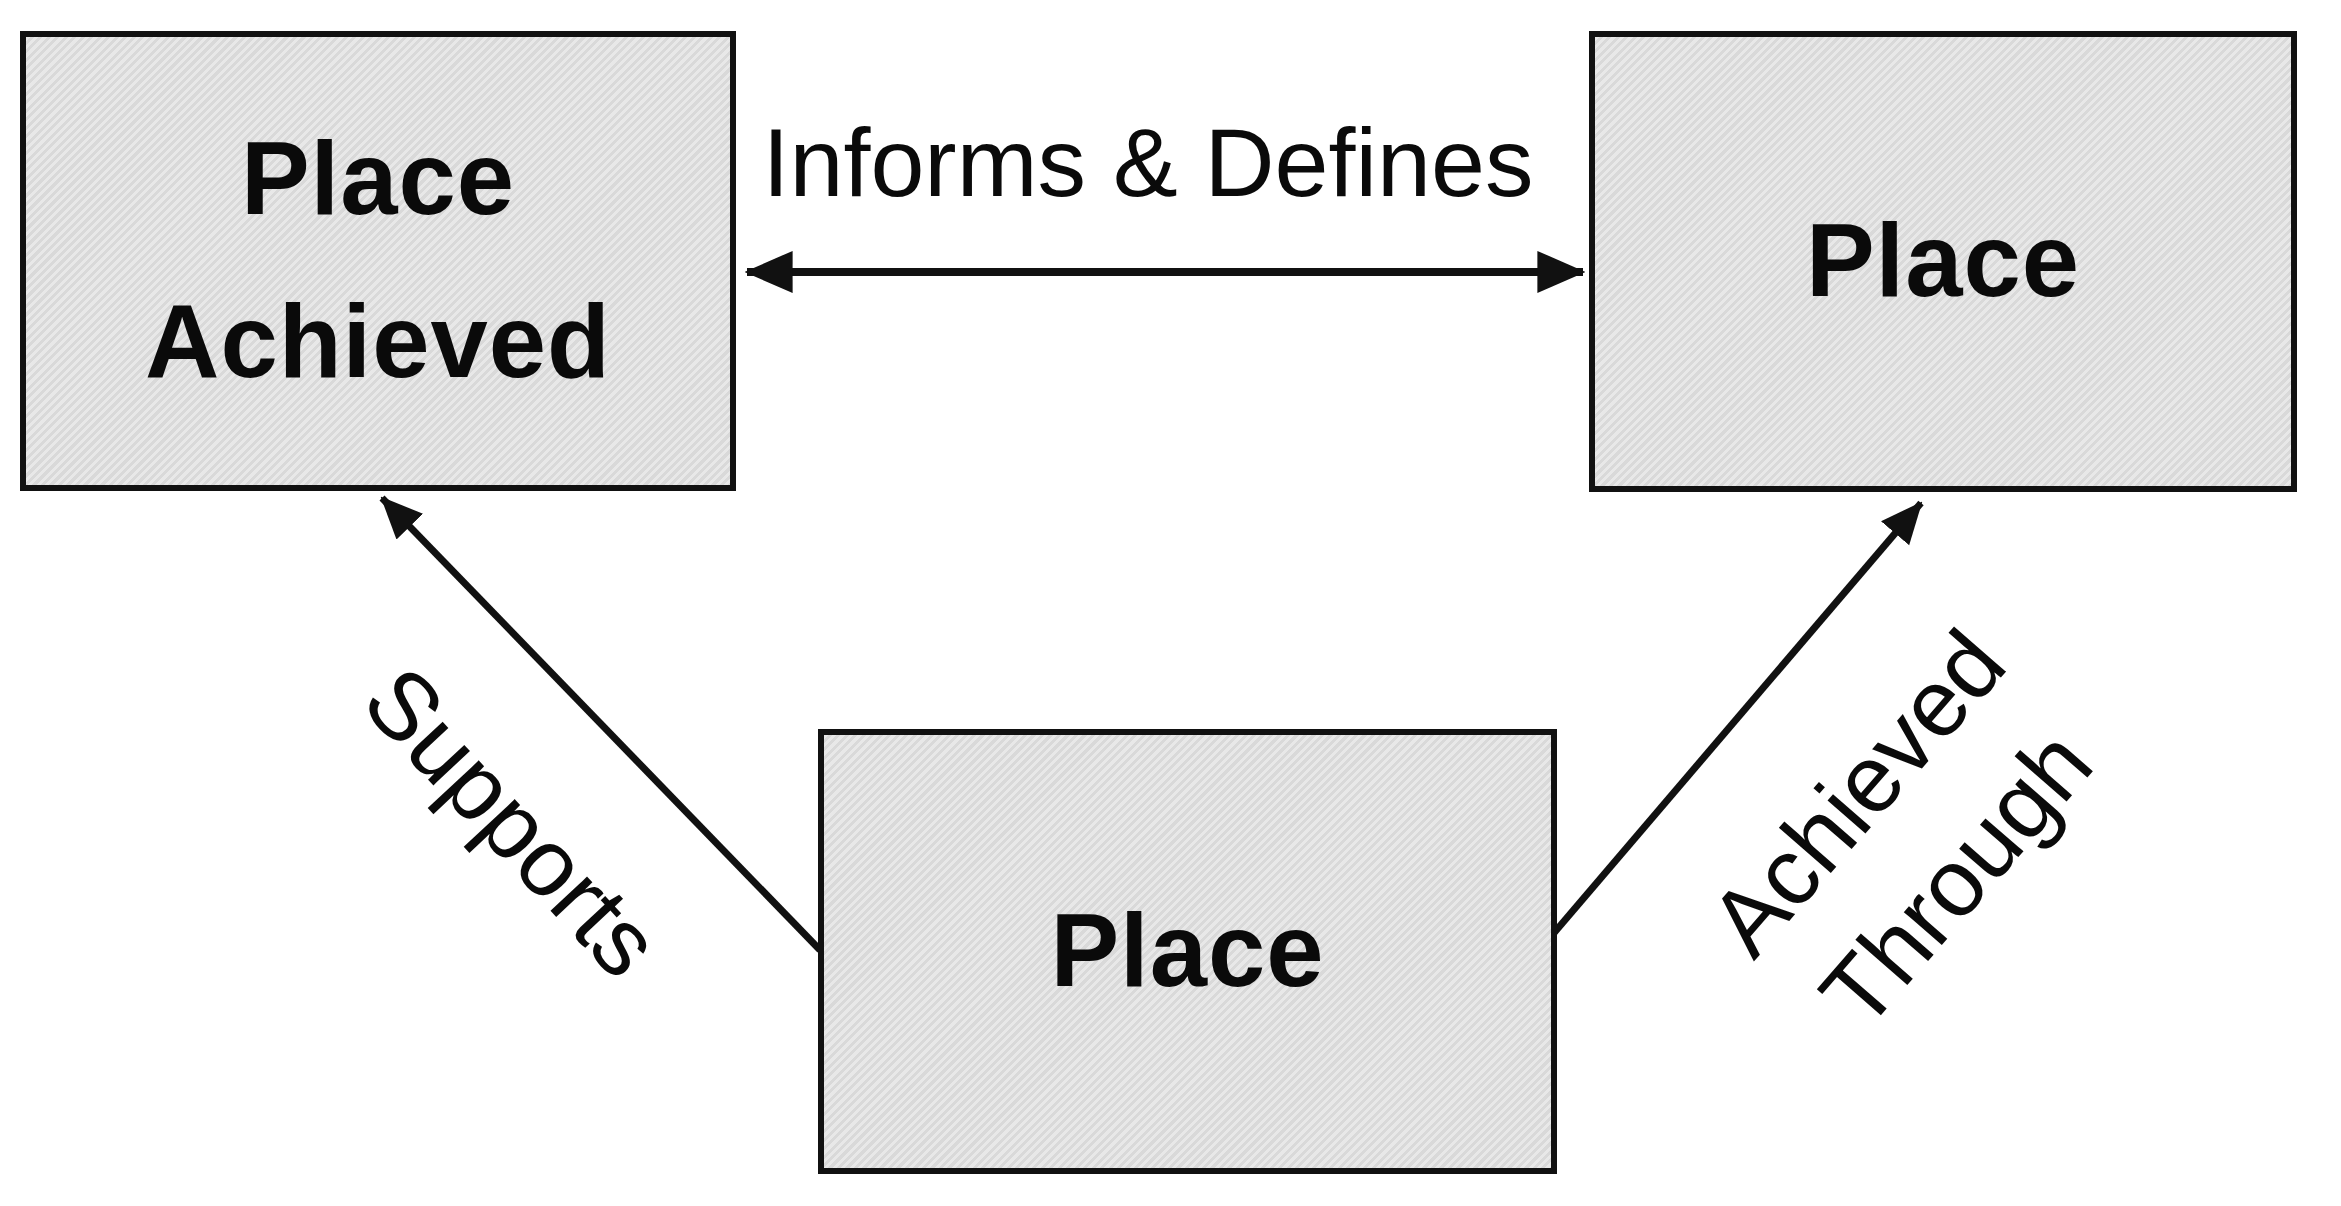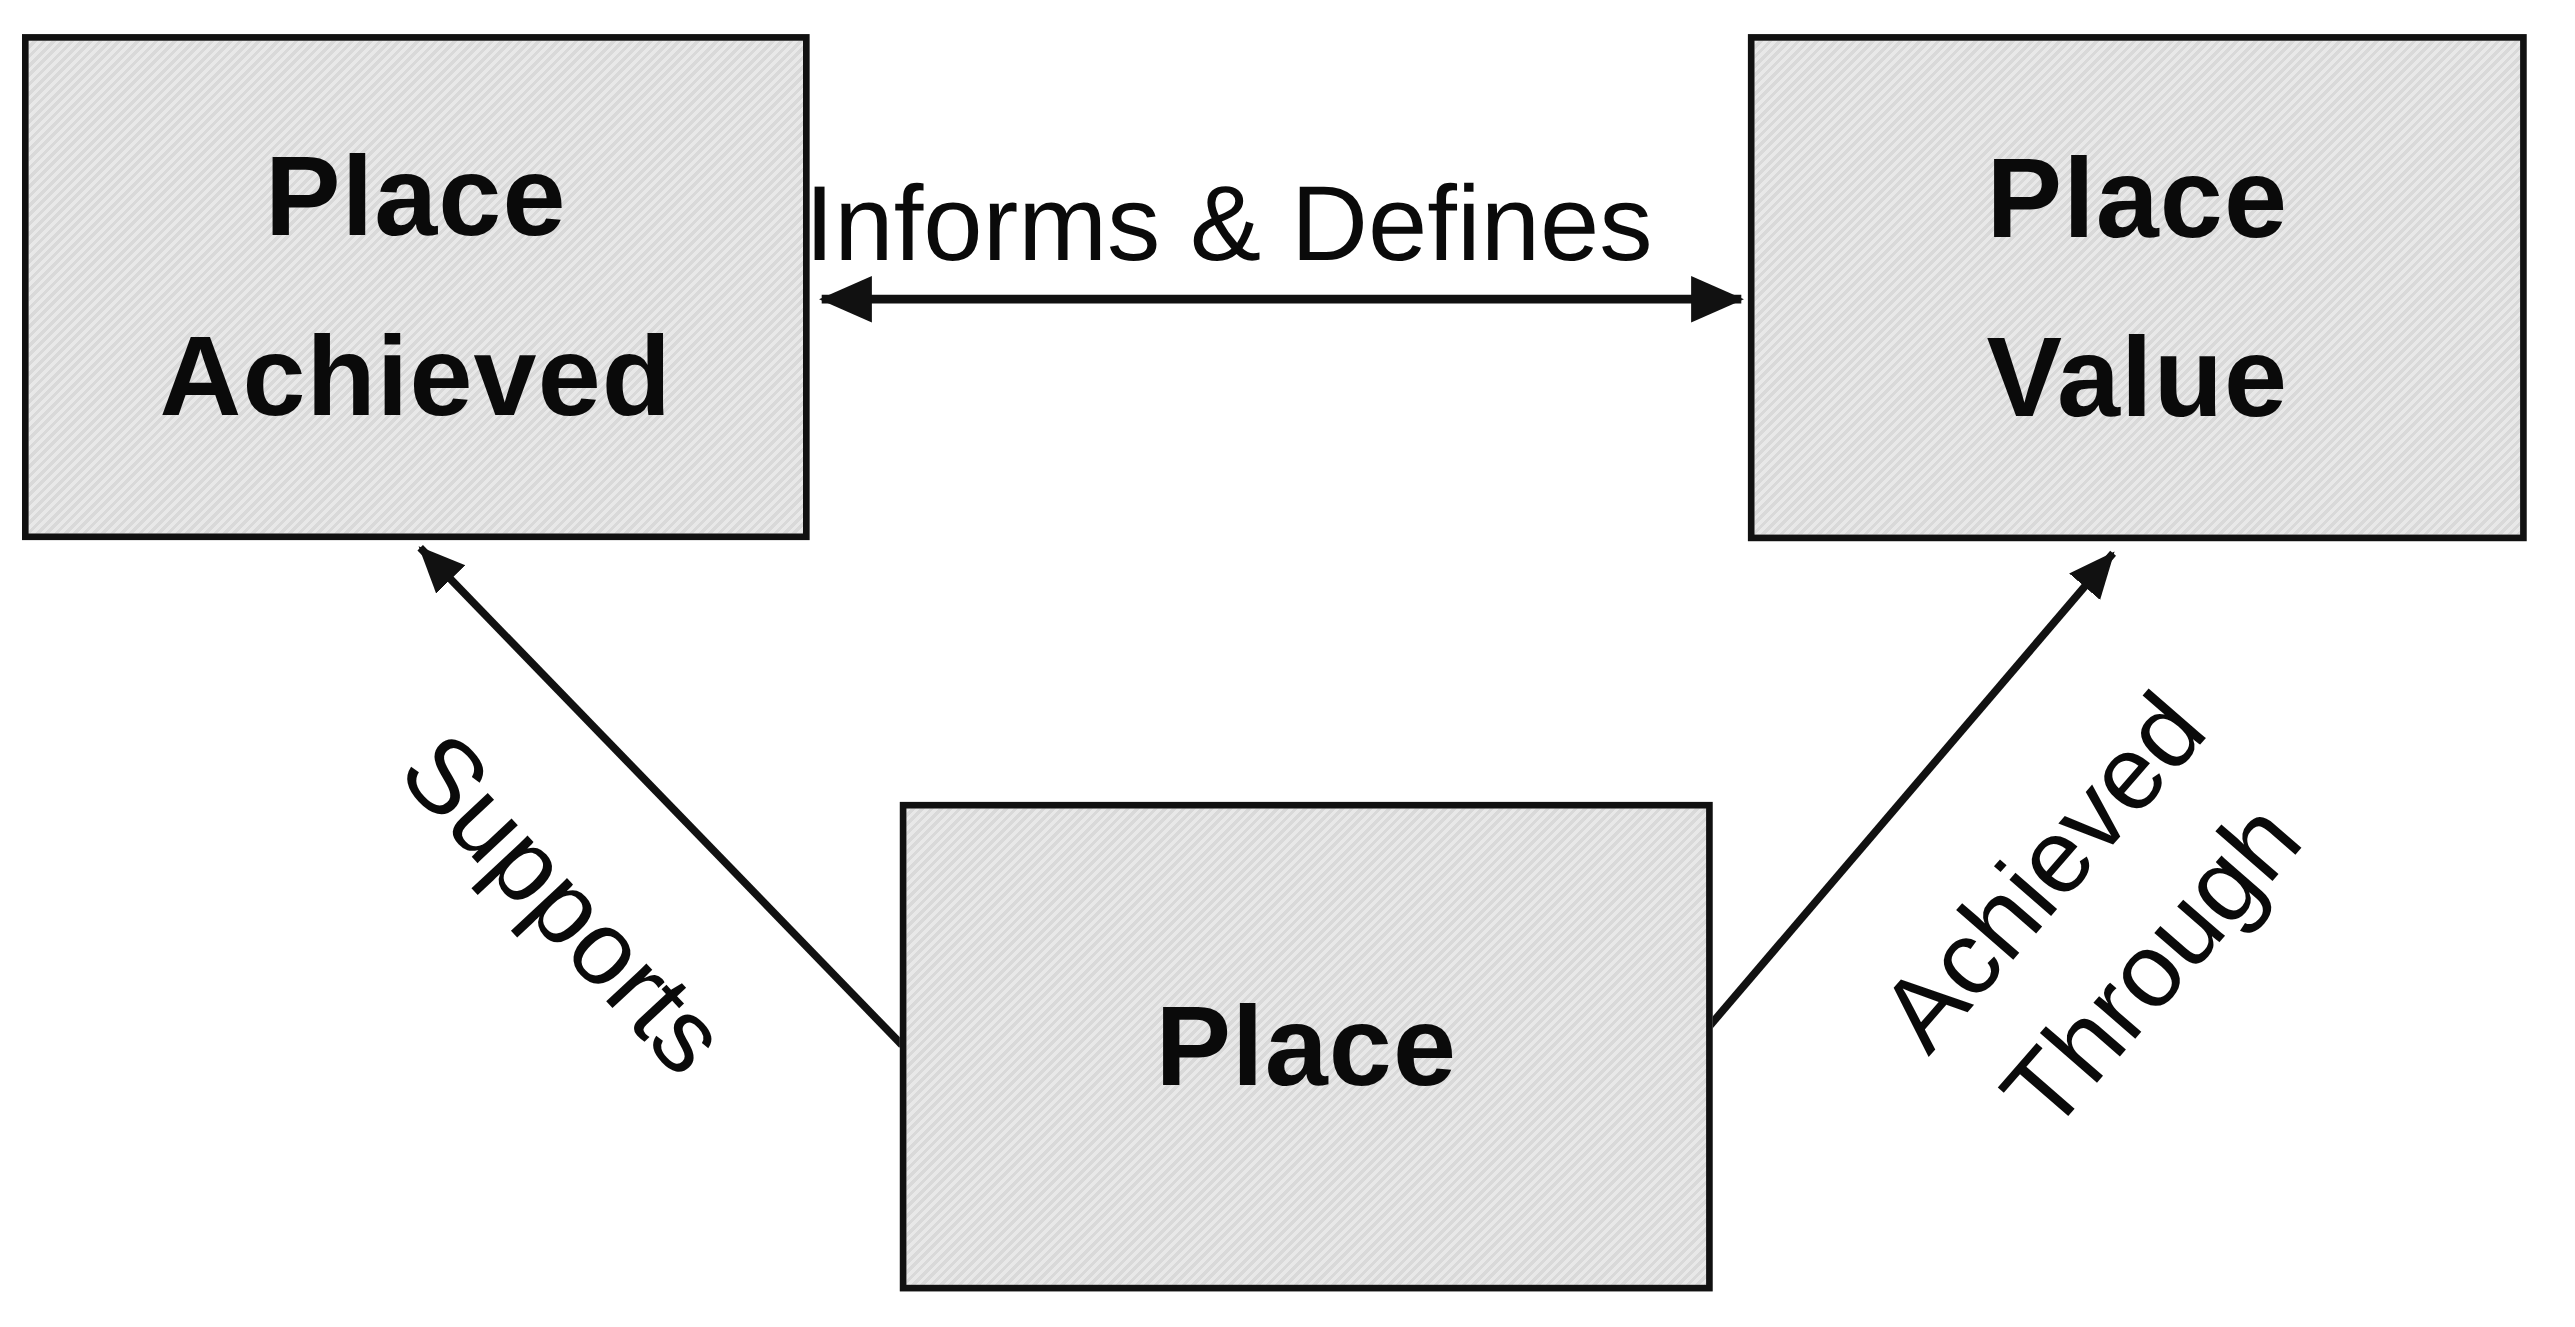--- a/index.html
+++ b/index.html
@@ -45,24 +45,23 @@
   .node-place-value   { left: 1589px; top: 31px;  width: 708px; height: 461px; }
   .node-policy-goals  { left: 818px;  top: 729px; width: 739px; height: 445px; }
 
   .edge-label {
     position: absolute;
     color: var(--text_color, #0a0a0a);
     white-space: nowrap;
     font-weight: normal;
   }
   .edge-label-informs {
-    left: 1117px; top: 163px;
+    left: 1148px; top: 163px;
     font-size: 97px;
     transform: translate(-50%, -50%);
-    margin-top: 40px;
   }
   .edge-label-supports {
     left: 512px; top: 822px;
     font-size: 95px;
     transform: translate(-50%, -50%) rotate(47deg);
   }
   .edge-label-achieved {
     left: 1907px; top: 836px;
     font-size: 95px;
     line-height: 1.38;
@@ -93,21 +92,20 @@
     <line class="arrow-line" x1="1536" y1="954" x2="1921" y2="503" stroke-width="7" marker-end="url(#head)"></line>
   </svg>
 
   <div class="node node-place-quality">
     <div class="node-line">Place</div>
     <div class="node-line">Achieved</div>
   </div>
 
   <div class="node node-place-value">
     <div class="node-line">Place</div>
-    <div class="node-line">Value</div>
   </div>
 
   <div class="node node-policy-goals">
     <div class="node-line">Place</div>
   </div>
 
   <div class="edge-label edge-label-informs">Informs &amp; Defines</div>
 
   <div class="edge-label edge-label-supports">Supports</div>
 

